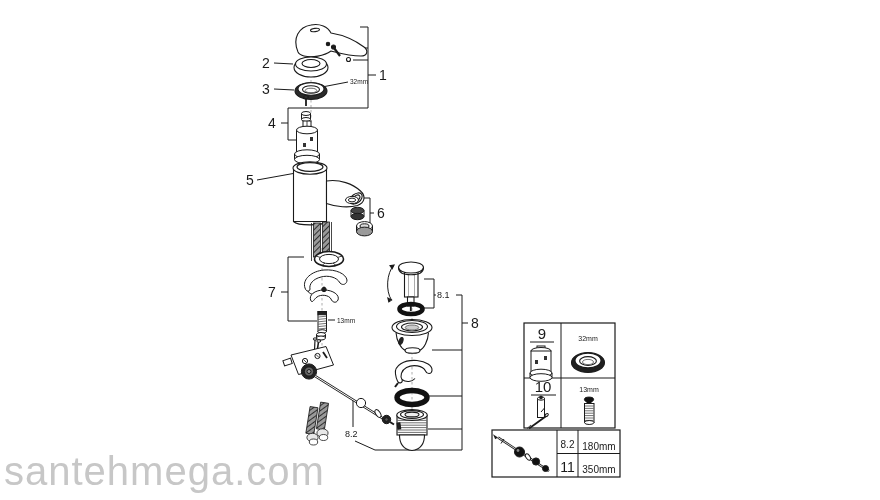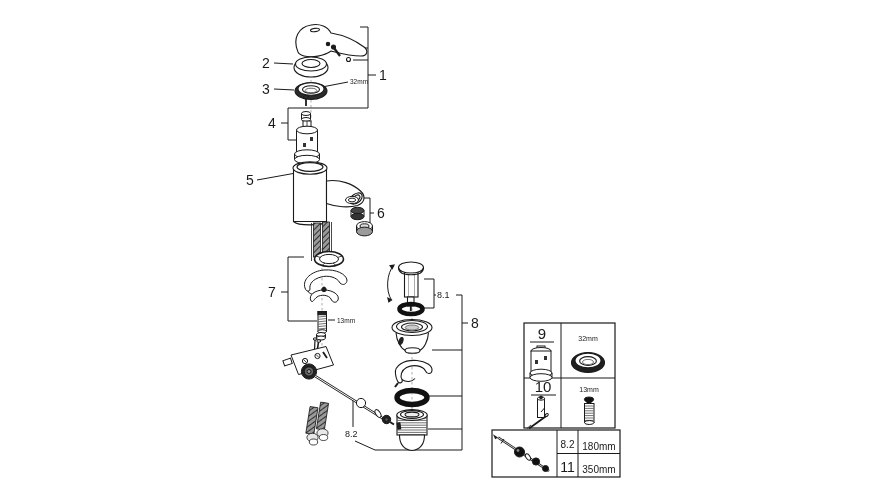--- a/index.html
+++ b/index.html
@@ -366,13 +366,14 @@
       <circle cx="536" cy="461.5" r="3.6" fill="#111"></circle>
       <circle cx="545.5" cy="468.5" r="3" fill="#111"></circle>
     </g>
     <text x="567.5" y="447.5" font-size="10" text-anchor="middle">8.2</text>
     <text x="599" y="450" font-size="10" text-anchor="middle">180mm</text>
     <text x="567.5" y="471.5" font-size="14" text-anchor="middle">11</text>
     <text x="599" y="472.5" font-size="10" text-anchor="middle">350mm</text>
   </g>
 </svg>
 
+<div class="watermark">santehmega.com</div>
 </div>
 
 </body></html>

